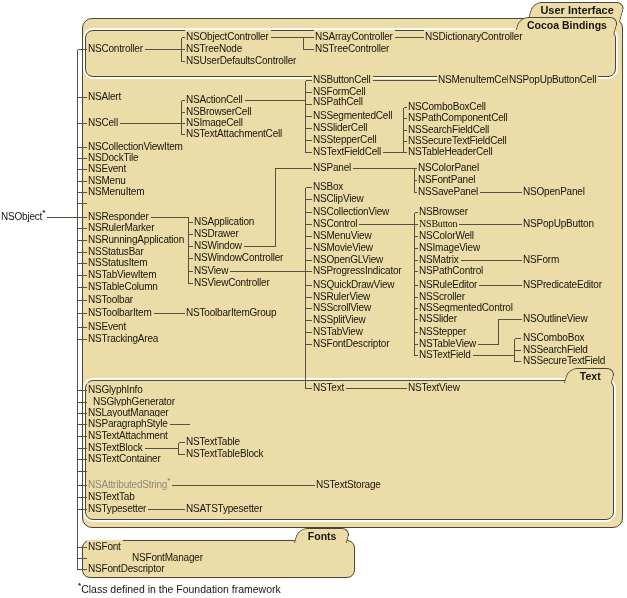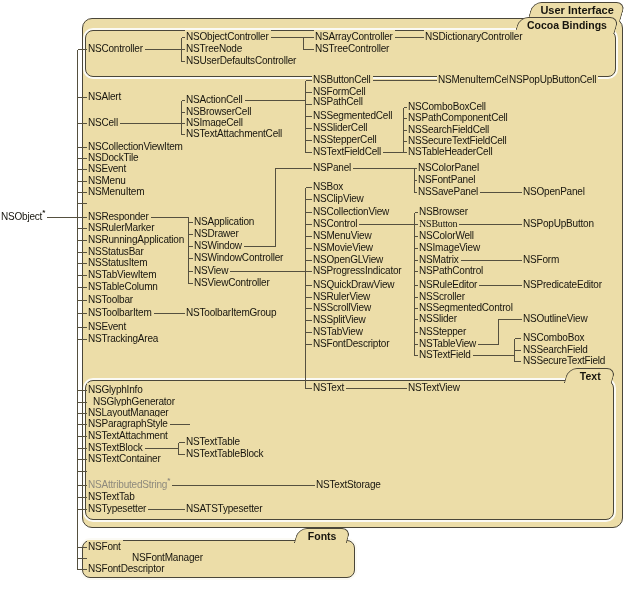--- a/index.html
+++ b/index.html
@@ -39,20 +39,21 @@
   #footnote{
     position:absolute;z-index:4;left:78px;top:583px;font-size:10.5px;color:var(--ink);
     white-space:nowrap;
   }
 </style>
 </head>
 <body>
 
 <div id="stage">
   <div id="root-label"><span>NSObject</span><sup>*</sup></div>
+  <div id="footnote"><sup>*</sup><span>Class defined in the Foundation framework</span></div>
 <div class="folder" style="left: 82px; top: 18px; width: 541px; height: 510px;"></div>
     <div class="tab" style="left: 530px; top: 2px; width: 93px; height: 19px; font-size: 11px;">
       <span>User Interface</span>
     </div>
     <div class="folder inner" style="left: 85px; top: 30px; width: 531px; height: 47px;"></div>
     <div class="tab" style="left: 517px; top: 17px; width: 100px; height: 16px; font-size: 10.5px;">
       <span>Cocoa Bindings</span>
     </div>
     <div class="folder inner" style="left: 85px; top: 380px; width: 529px; height: 140px;"></div>
     <div class="tab" style="left: 566px; top: 368px; width: 48px; height: 15px; font-size: 10.5px;">

